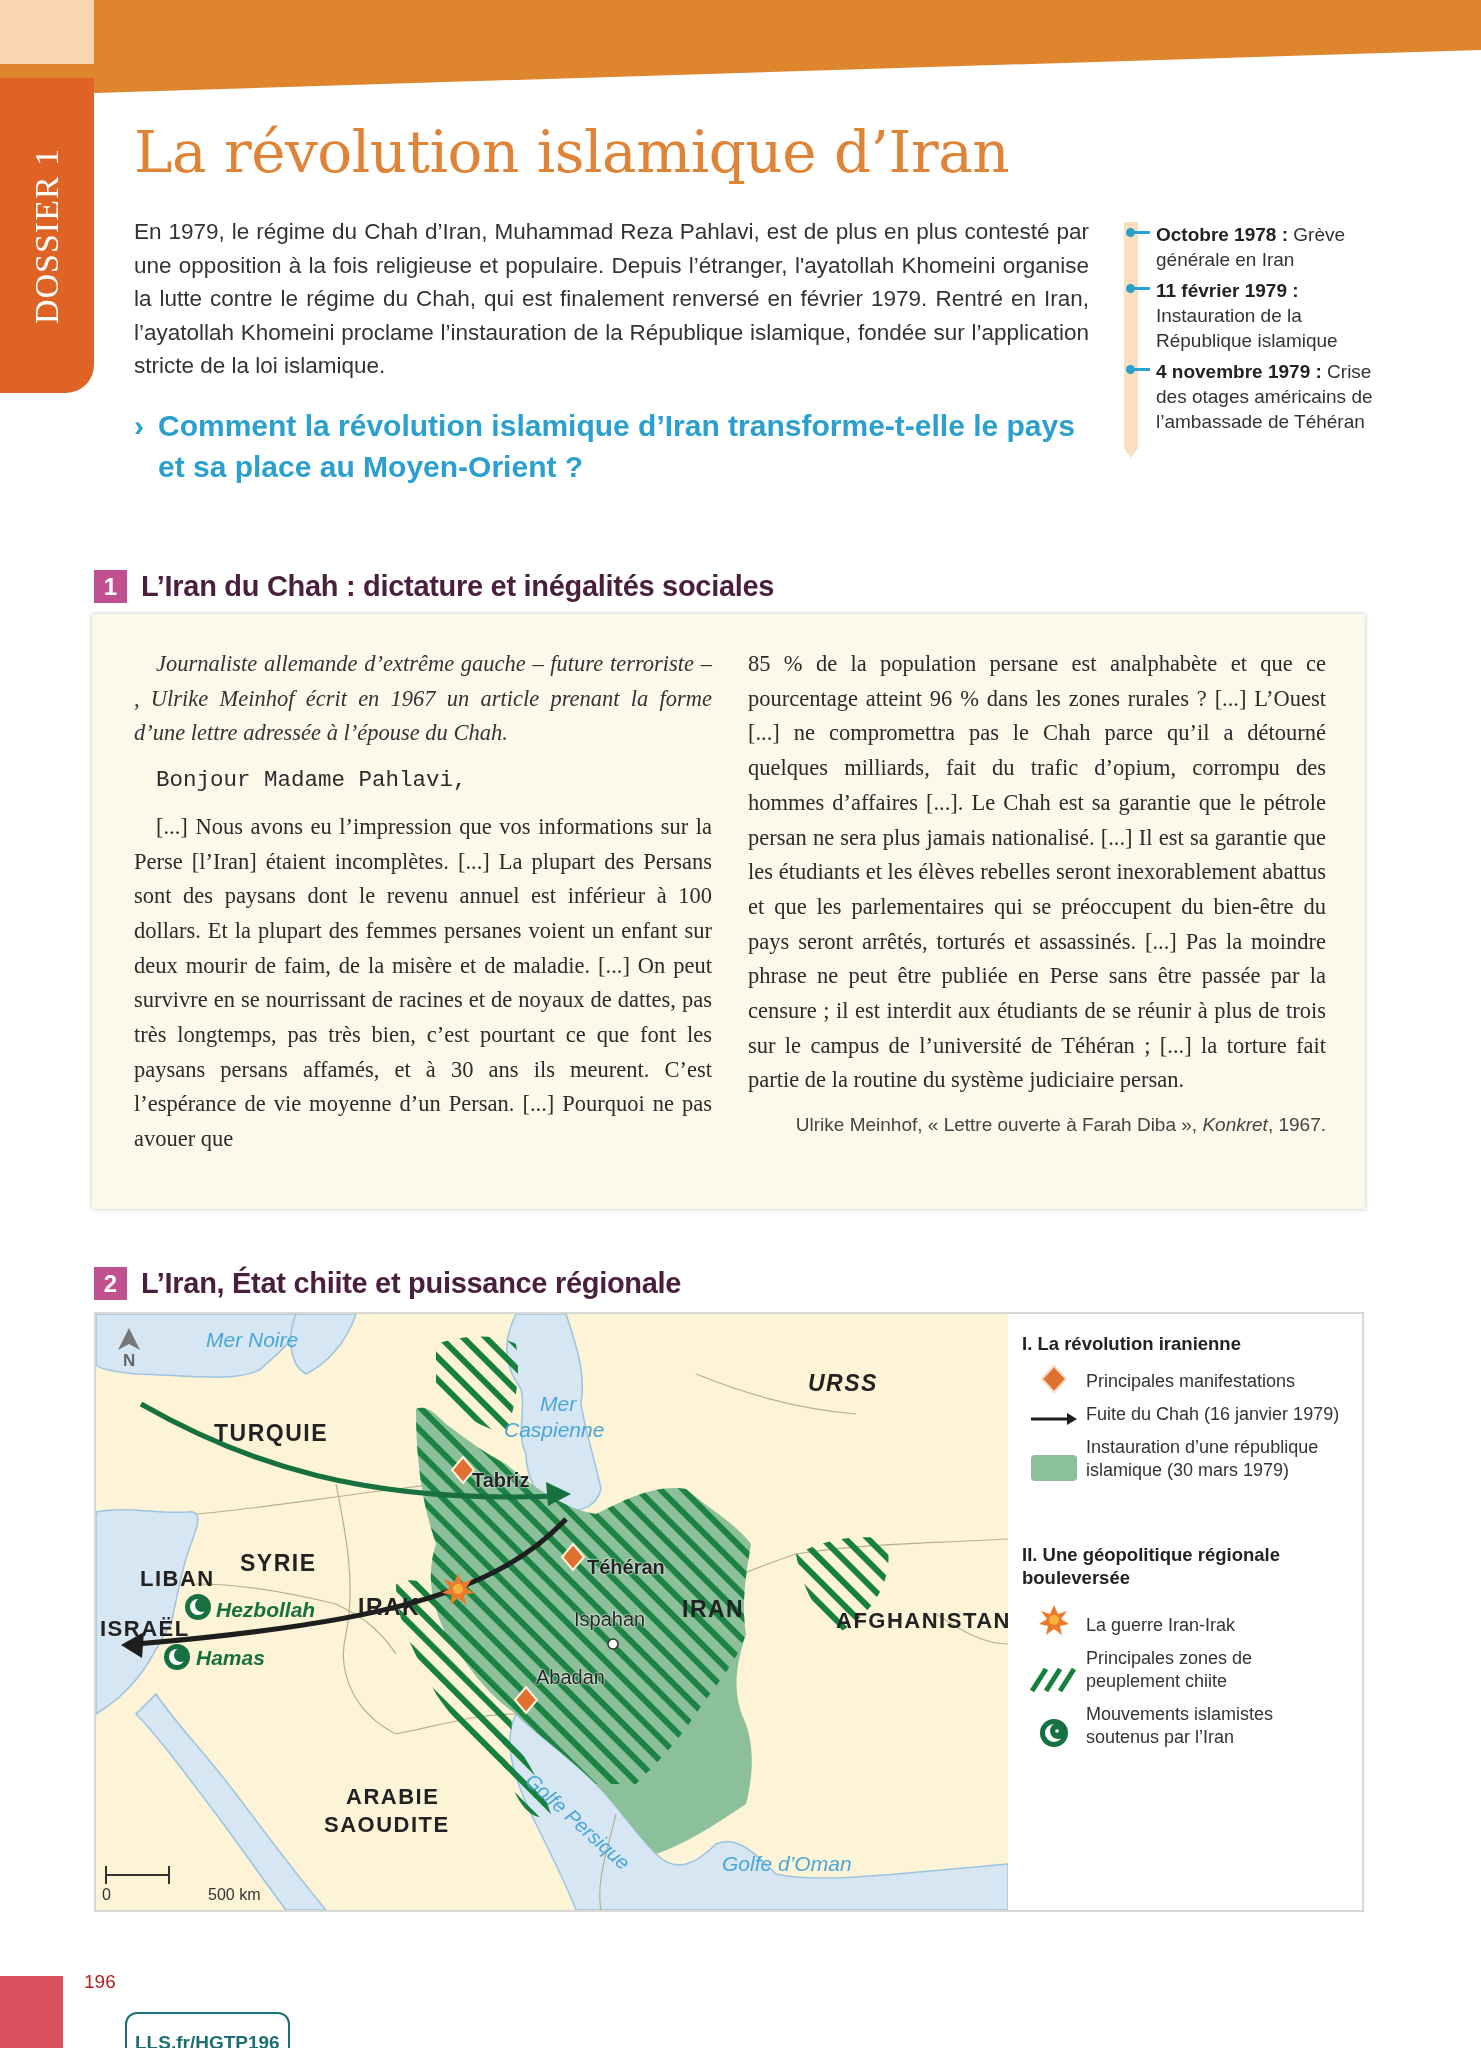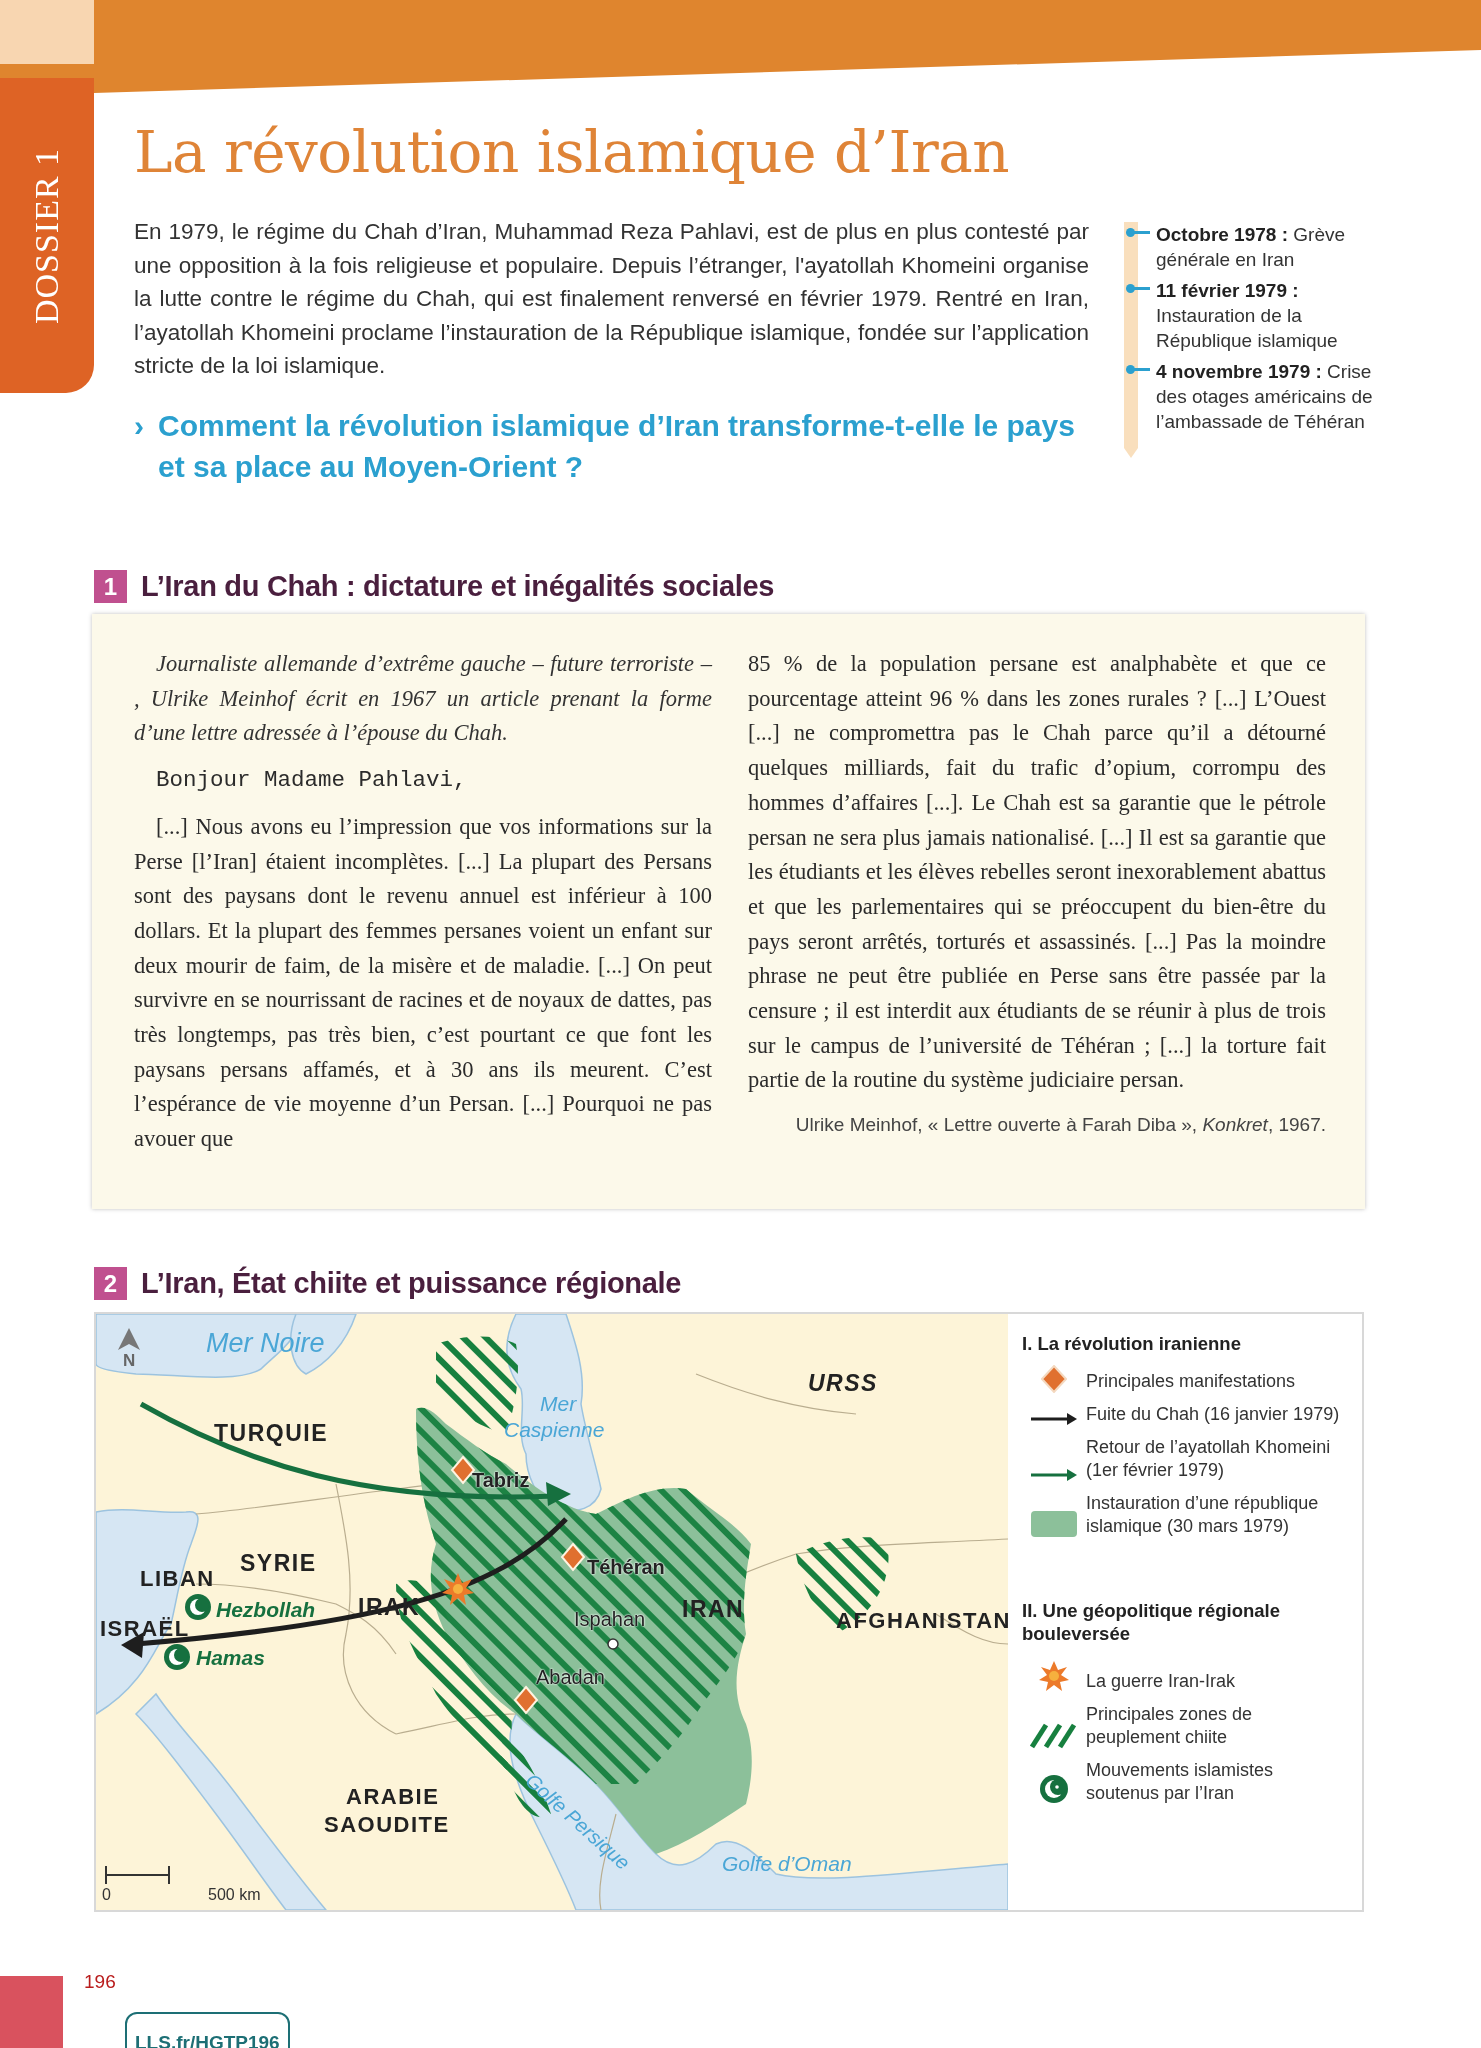--- a/index.html
+++ b/index.html
@@ -217,21 +217,21 @@
         <text x="5" y="38" font-family="Liberation Sans, sans-serif" font-size="17" font-weight="bold" fill="#666">N</text>
       </g>
 
       <g stroke="#333" stroke-width="2">
         <line x1="10" y1="570" x2="10" y2="552"></line>
         <line x1="10" y1="561" x2="73" y2="561"></line>
         <line x1="73" y1="570" x2="73" y2="552"></line>
       </g>
     </svg>
 
-    <span class="sea-label" style="left:110px;top:14px;font-size:27px;text-align:center;">Mer Noire</span>
+    <span class="sea-label" style="left:110px;top:14px;font-size:21px;text-align:center;">Mer Noire</span>
     <span class="sea-label" style="left:444px;top:78px;font-size:21px;">Mer</span>
     <span class="sea-label" style="left:408px;top:104px;font-size:21px;">Caspienne</span>
     <span class="sea-label" style="left:440px;top:455px;font-size:20px;transform:rotate(42deg);transform-origin:left top;">Golfe Persique</span>
     <span class="sea-label" style="left:626px;top:538px;font-size:21px;">Golfe d’Oman</span>
 
     <span class="map-label" style="left:118px;top:106px;font-size:23px;">TURQUIE</span>
     <span class="map-label" style="left:144px;top:236px;font-size:23px;">SYRIE</span>
     <span class="map-label" style="left:44px;top:252px;font-size:22px;">LIBAN</span>
     <span class="map-label" style="left:4px;top:302px;font-size:22px;">ISRAËL</span>
     <span class="map-label" style="left:262px;top:280px;font-size:23px;">IRAK</span>
@@ -267,29 +267,20 @@
       <span class="lg-sym">
           <svg width="50" height="14">
             <line x1="2" y1="7" x2="40" y2="7" stroke="#1e1e1e" stroke-width="3"></line>
             <polygon points="48,7 38,1 38,13" fill="#1e1e1e"></polygon>
           </svg>
         </span>
       <span class="lg-txt">Fuite du Chah (16 janvier 1979)</span>
     </div>
     <div class="lg-row">
       <span class="lg-sym">
-          <svg width="50" height="14">
-            <line x1="2" y1="7" x2="40" y2="7" stroke="#16703f" stroke-width="3"></line>
-            <polygon points="48,7 38,1 38,13" fill="#16703f"></polygon>
-          </svg>
-        </span>
-      <span class="lg-txt" style="width:250px;">Retour de l’ayatollah Khomeini (1er février 1979)</span>
-    </div>
-    <div class="lg-row">
-      <span class="lg-sym">
           <svg width="48" height="28">
             <rect x="1" y="1" width="46" height="26" rx="4" fill="#8cc09a"></rect>
           </svg>
         </span>
       <span class="lg-txt" style="width:250px;">Instauration d’une république islamique (30 mars 1979)</span>
     </div>
     <div class="lg-head" style="margin-top:61px;">II. Une géopolitique régionale bouleversée</div>
     <div class="lg-row" style="margin-top:14px;">
       <span class="lg-sym">
           <svg width="34" height="34">

